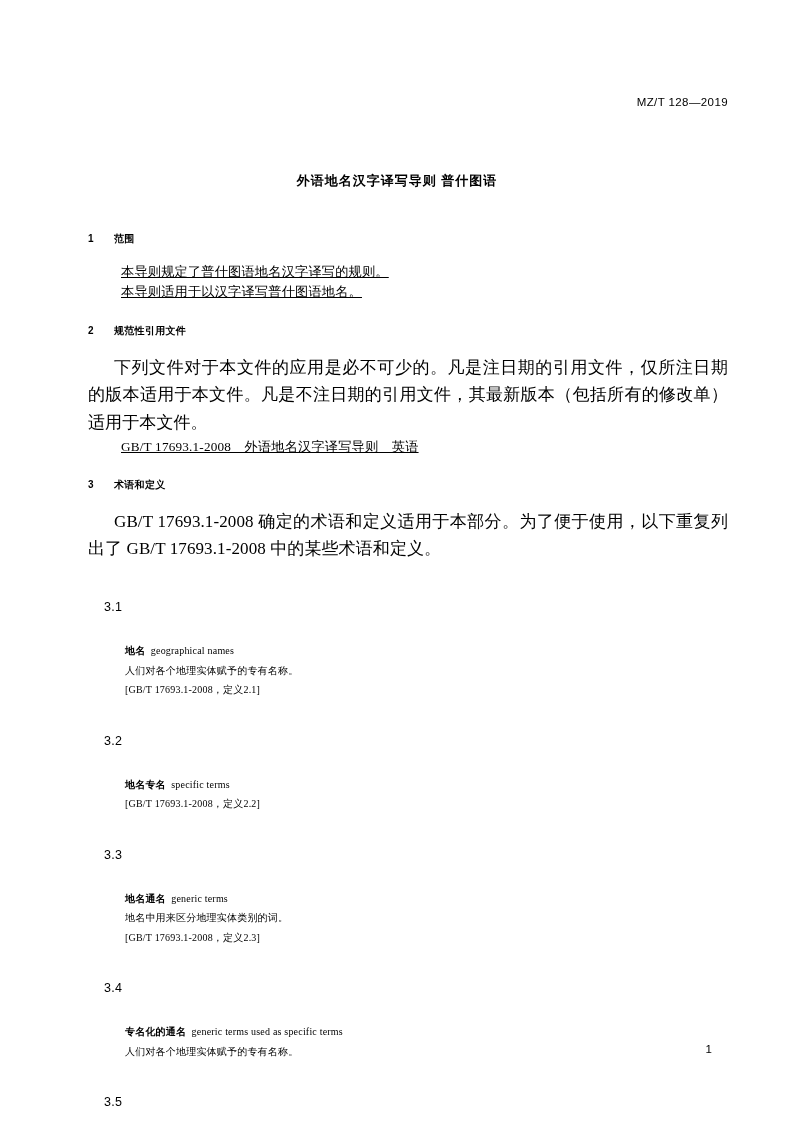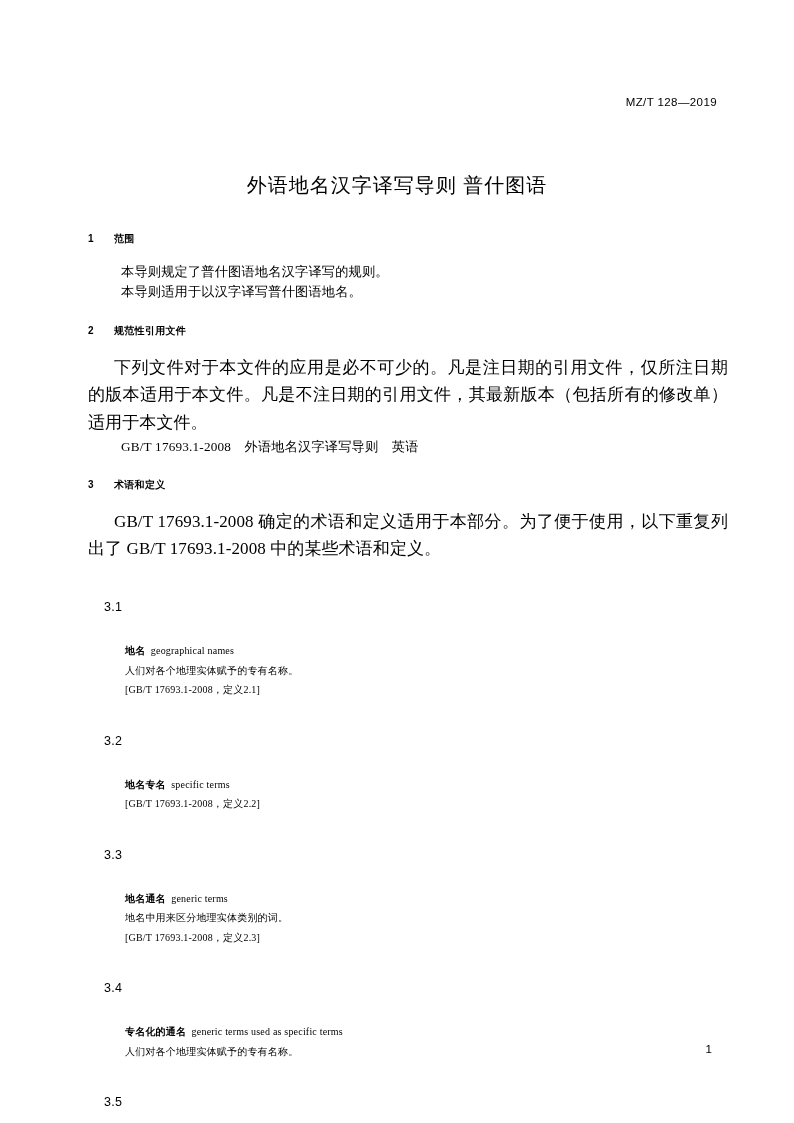--- a/index.html
+++ b/index.html
@@ -18,36 +18,36 @@
   .page {
     position: absolute;
     top: 0; left: 0;
     width: 794px;
     height: 1123px;
     background: #fff;
   }
   .std-code {
     position: absolute;
     top: 96px;
-    right: 77px;
+    right: 66px;
     font-family: "Liberation Sans", sans-serif;
     font-size: 11.5px;
     letter-spacing: 0.4px;
     color: #000;
     white-space: nowrap;
   }
   .doc-title {
     position: absolute;
     top: 172px;
     left: 0;
     width: 794px;
     text-align: center;
     font-family: "Liberation Sans", sans-serif;
-    font-weight: normal;
-    font-size: 20px;
+    font-weight: bold;
+    font-size: 13px;
     letter-spacing: 1px;
   }
   .content {
     position: absolute;
     top: 232px;
     left: 88px;
     width: 640px;
   }
   .sec-head {
     font-family: "Liberation Sans", sans-serif;
@@ -65,20 +65,21 @@
     font-family: "Liberation Sans", sans-serif;
     font-size: 12.5px;
     margin: 16px;
     letter-spacing: 0.3px;
   }
   .body-line {
     font-size: 13.2px;
     line-height: 1.55;
     margin: 0;
     letter-spacing: 0.2px;
+    text-decoration: underline;
   }
   .indent1 { padding-left: 33px; }
   .indent-first { text-indent: 26px; }
   .para { font-size: 17px; line-height: 1.62; margin: 0; letter-spacing: 0.1px; text-align: justify; }
   .term-name {
     font-size: 10px;
     line-height: 1.55;
     margin: 4px;
     padding-left: 33px;
     letter-spacing: 0.2px;

